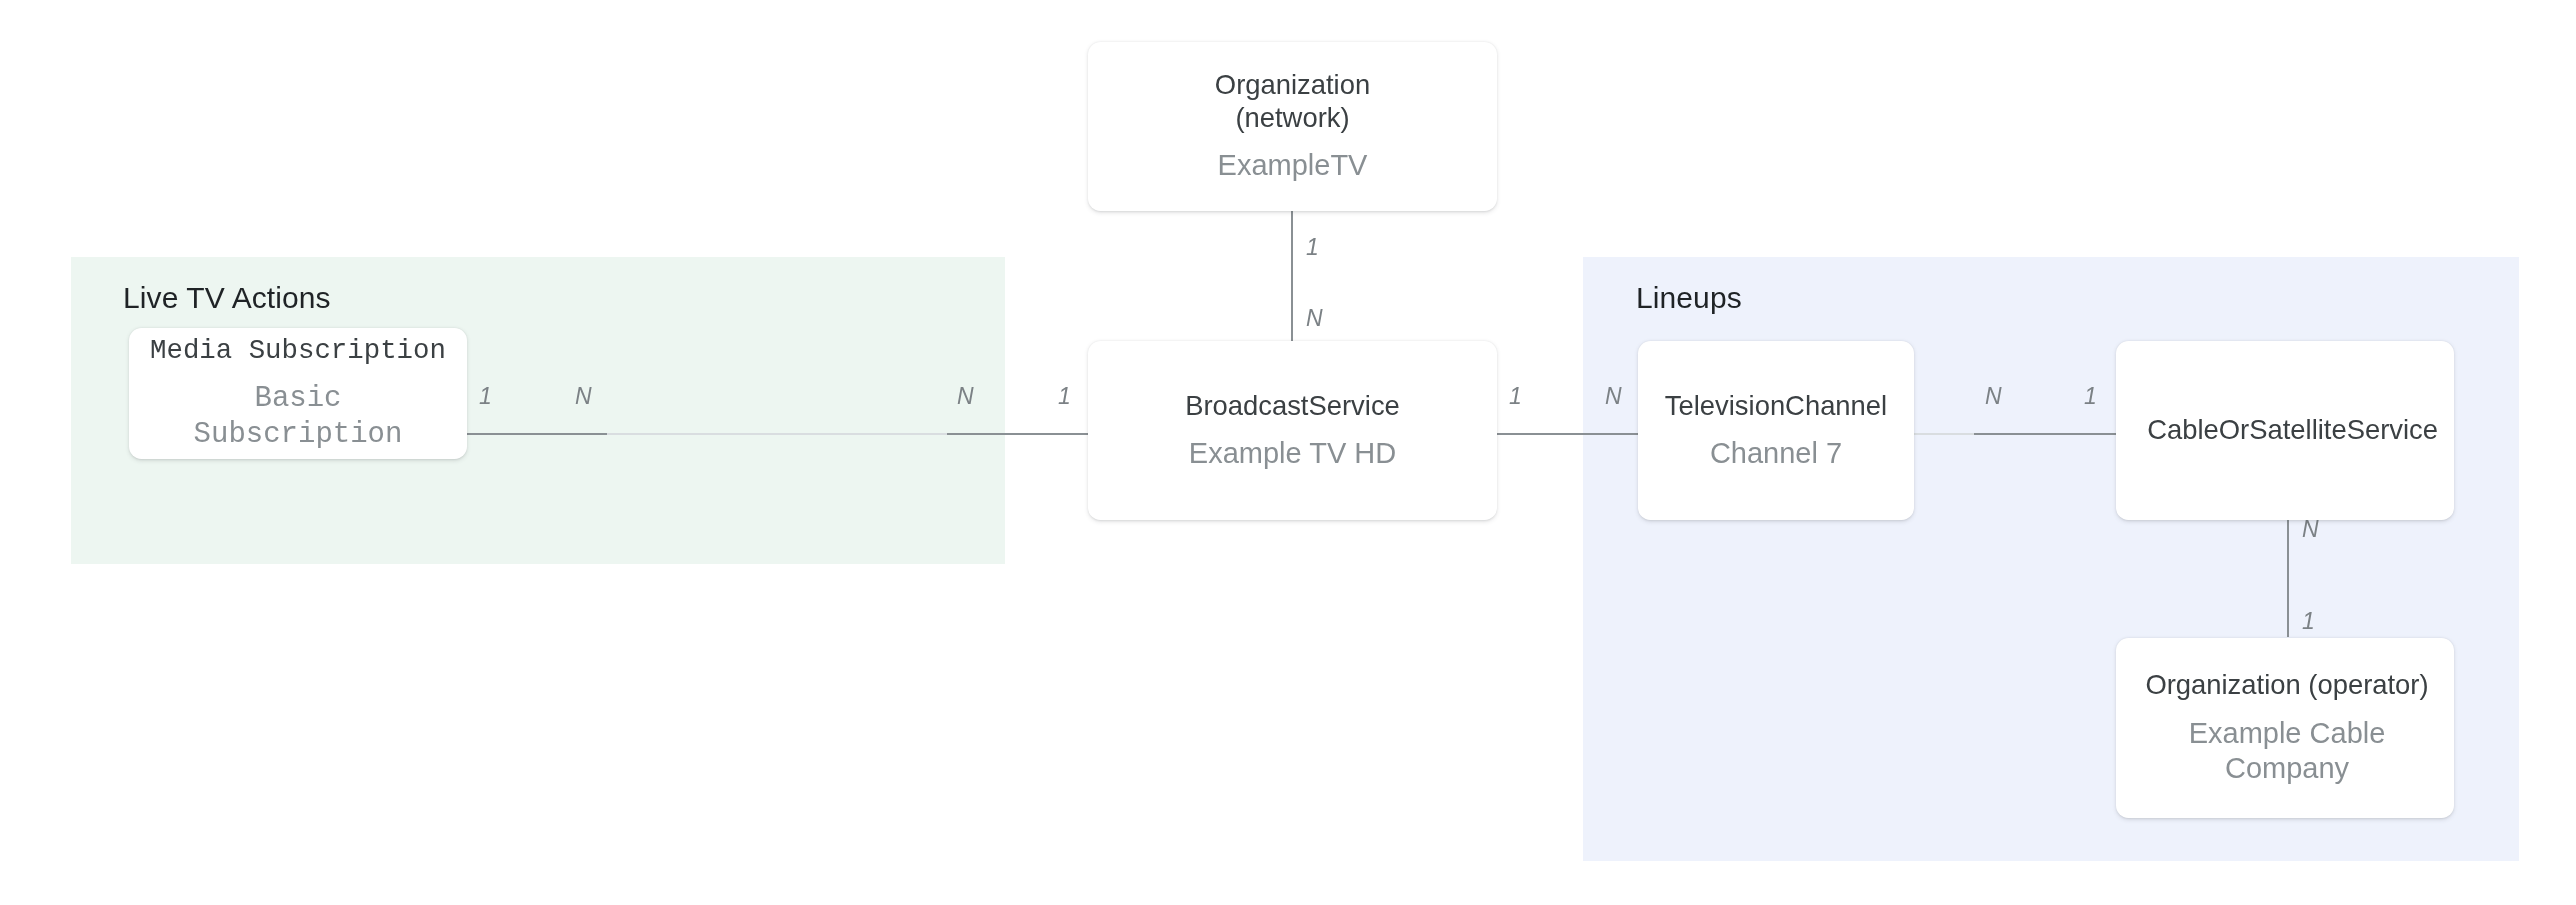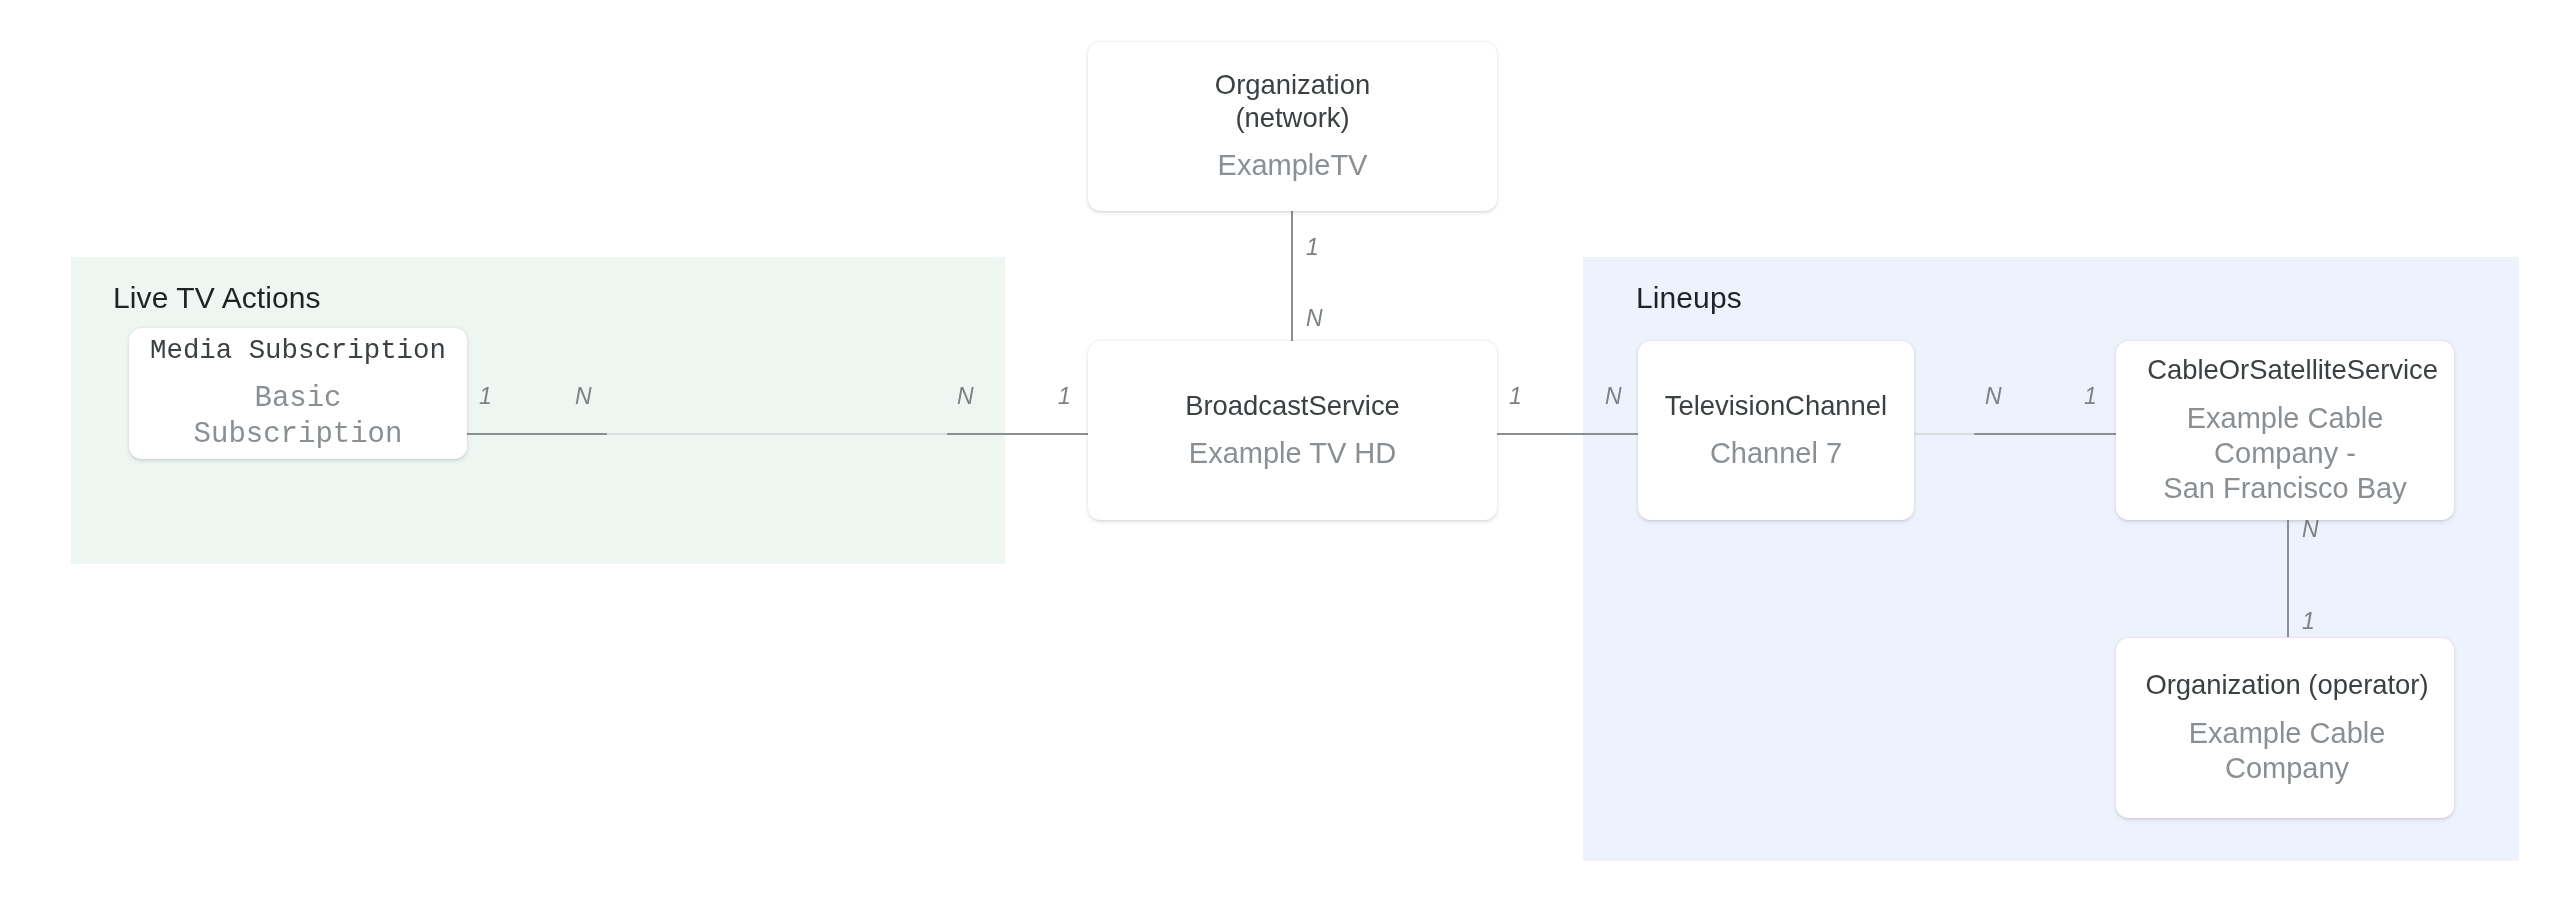--- a/index.html
+++ b/index.html
@@ -95,21 +95,21 @@
 </style>
 </head>
 <body>
 
 <div id="canvas">
 
   <div class="group-panel green" style="left:71px; top:257px; width:934px; height:307px;"></div>
 
   <div class="group-panel blue" style="left:1583px; top:257px; width:936px; height:604px;"></div>
 
-  <div class="group-title" style="left:113px; top:281px;">Live TV Actions</div>
+  <div class="group-title" style="left:123px; top:281px;">Live TV Actions</div>
 
   <div class="group-title" style="left:1636px; top:281px;">Lineups</div>
 
   <div class="conn-v" style="left:1291px; top:211px; height:130px;"></div>
 
   <div class="conn-v" style="left:2287px; top:510px; height:127px;"></div>
 
   <div class="conn-h" style="left:467px; top:433px; width:140px;"></div>
 
   <div class="conn-h" style="left:947px; top:433px; width:142px;"></div>
@@ -159,22 +159,20 @@
     <div class="card-sub">Example TV HD</div>
   </div>
 
   <div class="card" style="left:1638px; top:341px; width:276px; height:179px;">
     <div class="card-title">TelevisionChannel</div>
     <div class="card-sub">Channel 7</div>
   </div>
 
   <div class="card" style="left:2116px; top:341px; width:338px; height:179px;align-items:flex-end;">
     <div class="card-title">CableOrSatelliteService</div>
-    <div class="card-sub">Example Cable Company -
-San Francisco Bay</div>
   </div>
 
   <div class="card" style="left:2116px; top:638px; width:338px; height:180px;padding-left:20px;">
     <div class="card-title">Organization (operator)</div>
     <div class="card-sub">Example Cable Company</div>
   </div>
 
 </div>
 
 

